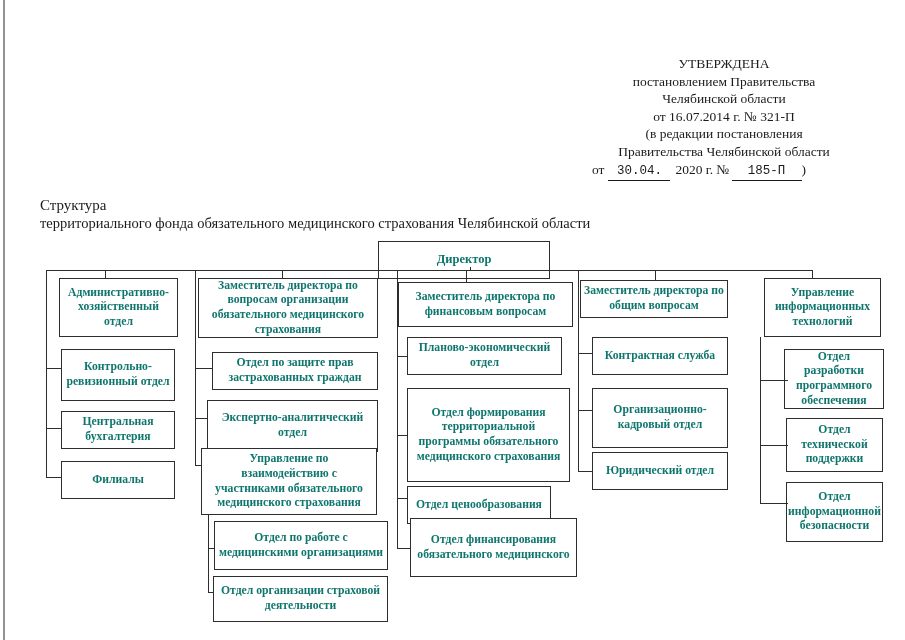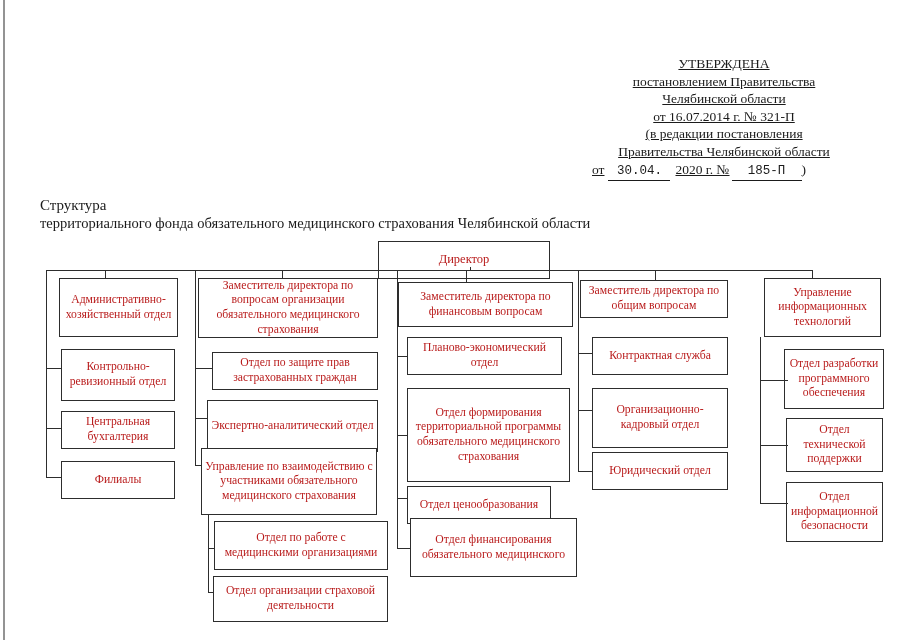--- a/index.html
+++ b/index.html
@@ -5,37 +5,37 @@
   html,body{margin:0;padding:0;}
   body{
     width:905px;height:640px;position:relative;overflow:hidden;
     background:#ffffff;color:#1b1b1b;
     font-family:"Liberation Serif","DejaVu Serif",serif;
   }
   .scan-edge{position:absolute;left:3px;top:0;width:2px;height:640px;background:#939393;}
 
   
   .approval{position:absolute;left:578px;top:55px;width:292px;text-align:center;
-    font-size:13.5px;line-height:17.6px;text-decoration:underline;}
+    font-size:13.5px;line-height:17.6px;}
   .approval .l7{text-align:left;padding-left:14px;white-space:nowrap;}
   .uline{display:inline-block;border-bottom:1px solid #1b1b1b;text-align:center;
     font-family:"Liberation Mono","DejaVu Sans Mono",monospace;font-size:12.5px;
     vertical-align:baseline;}
   .uline.date{min-width:62px;margin:0 5px 0 4px;}
   .uline.num{min-width:70px;margin:0 0 0 2px;}
 
   
   .doc-title{position:absolute;left:40px;top:196px;width:830px;line-height:18px;}
   .doc-title .t1{font-size:15px;}
   .doc-title .t2{font-size:14.5px;}
 
   
   .box{position:absolute;box-sizing:border-box;border:1px solid #2d2d2d;background:#fff;
     display:flex;align-items:center;justify-content:center;text-align:center;
-    font-size:11.7px;line-height:1.25;padding:18px 3px;color:#b91c1c;}
+    font-size:11.7px;line-height:1.25;padding:18px 3px;color:#0f766e;font-weight:bold;}
   .box.dir{font-size:12.5px;}
   .ln{position:absolute;background:#2d2d2d;}
 </style>
 </head>
 <body>
 
 <div class="scan-edge"></div>
 
 <div class="approval">
   <div>УТВЕРЖДЕНА</div>

